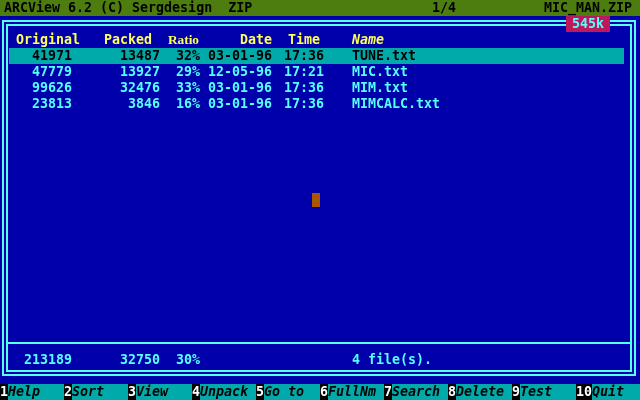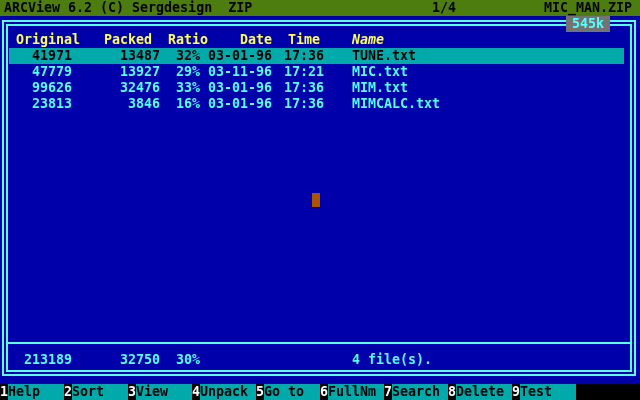--- a/index.html
+++ b/index.html
@@ -18,32 +18,32 @@
   .titlebar .app-title{position:absolute;left:4px;top:0;}
   .titlebar .pos{position:absolute;left:432px;top:0;}
   .titlebar .arc{position:absolute;left:544px;top:0;}
   
   .panel-border{
     position:absolute;left:2px;top:20px;width:634px;height:356px;
     box-sizing:border-box;border:6px double #55FFFF;
   }
   .size-label{
     position:absolute;left:566px;top:16px;height:16px;
-    padding:0 6px;background:#737373;color:#55FFFF;z-index:2;
+    padding:0 6px;background:#be185d;color:#55FFFF;z-index:2;
   }
   
   .trow{position:absolute;left:0;width:548px;height:16px;}
   .trow span{position:absolute;top:0;display:inline-block;}
   .c-orig {left:8px;  width:64px; text-align:right;}
   .c-pack {left:104px;width:56px; text-align:right;}
   .c-ratio{left:152px;width:48px; text-align:right;}
   .c-date {left:208px;width:72px; text-align:left;}
   .c-time {left:284px;width:48px; text-align:left;}
   .c-name {left:352px;width:270px;text-align:left;}
-  .h-orig {left:16px;} .h-pack{left:104px;} .h-ratio{left:168px;}
+  .h-orig {left:16px;} .h-pack{left:104px;} .h-ratio{left:168px;font-family:Liberation Serif, serif;}
   .h-date {left:240px;} .h-time{left:288px;} .h-name{left:352px;font-style:italic;}
   .hdr{color:#FFFF55;}
   .filerow{color:#55FFFF;border-radius:6px;}
   .filerow.selected{color:#000;z-index:2;}
   .row-highlight{
     position:absolute;left:9px;width:615px;height:16px;
     background:#00AAAA;z-index:1;
   }
   .summary{color:#55FFFF;}
   .divider{
@@ -55,21 +55,21 @@
     background:#AA5500;
   }
   
   .fkbar{
     position:absolute;left:0;top:384px;width:640px;height:16px;
     background:#000;display:flex;
   }
   .fk{width:64px;height:16px;display:flex;flex-shrink:0;cursor:default;}
   .fk-num{width:8px;color:#FFFFFF;text-align:right;}
   .fk.fk10 .fk-num{width:16px;}
-  .fk-label{width:72px;background:#00AAAA;color:#000;white-space:pre;overflow:hidden;}
+  .fk-label{width:72px;background:#00AAAA;color:#000;white-space:pre;overflow:hidden;font-style:italic;}
 </style>
 </head>
 <body>
 
 <div class="titlebar mono">
   <span class="app-title">ARCView 6.2 (C) Sergdesign  ZIP</span>
   <span class="pos">1/4</span>
   <span class="arc">MIC_MAN.ZIP</span>
 </div>
 
@@ -92,21 +92,21 @@
   <span class="c-pack">13487</span>
   <span class="c-ratio">32%</span>
   <span class="c-date">03-01-96</span>
   <span class="c-time">17:36</span>
   <span class="c-name">TUNE.txt</span>
 </div>
 <div class="trow filerow mono" style="top:64px">
   <span class="c-orig">47779</span>
   <span class="c-pack">13927</span>
   <span class="c-ratio">29%</span>
-  <span class="c-date">03-11-96</span>
+  <span class="c-date">12-05-96</span>
   <span class="c-time">17:21</span>
   <span class="c-name">MIC.txt</span>
 </div>
 <div class="trow filerow mono" style="top:80px">
   <span class="c-orig">99626</span>
   <span class="c-pack">32476</span>
   <span class="c-ratio">33%</span>
   <span class="c-date">03-01-96</span>
   <span class="c-time">17:36</span>
   <span class="c-name">MIM.txt</span>
@@ -161,13 +161,17 @@
     <span class="fk-label">Search</span>
   </div>
   <div class="fk">
     <span class="fk-num">8</span>
     <span class="fk-label">Delete</span>
   </div>
   <div class="fk">
     <span class="fk-num">9</span>
     <span class="fk-label">Test</span>
   </div>
+  <div class="fk fk10">
+    <span class="fk-num">10</span>
+    <span class="fk-label">Quit</span>
+  </div>
 </div>
 
 </body></html>

